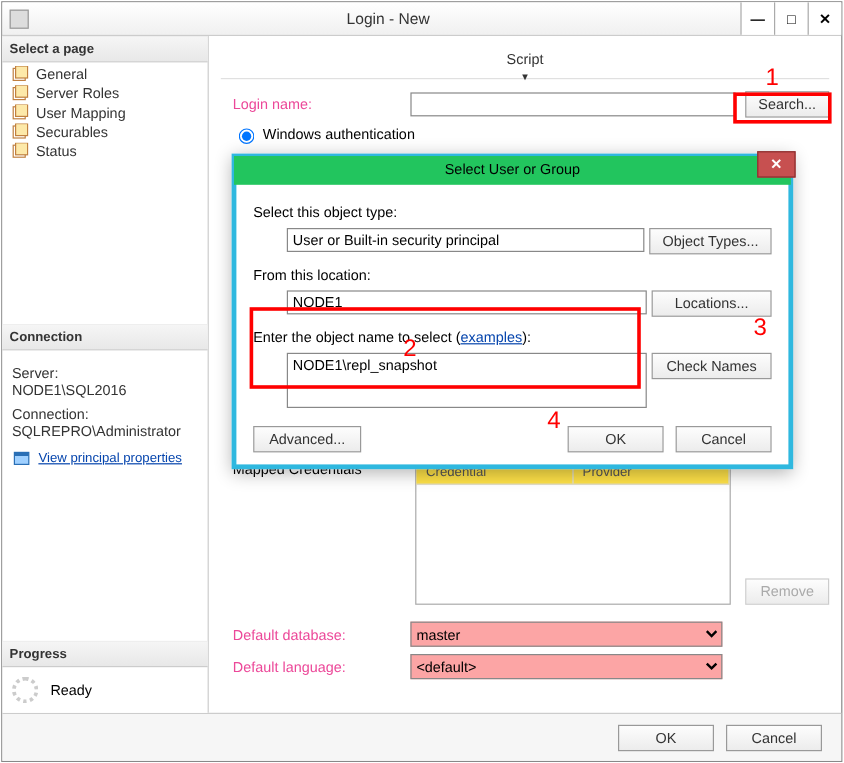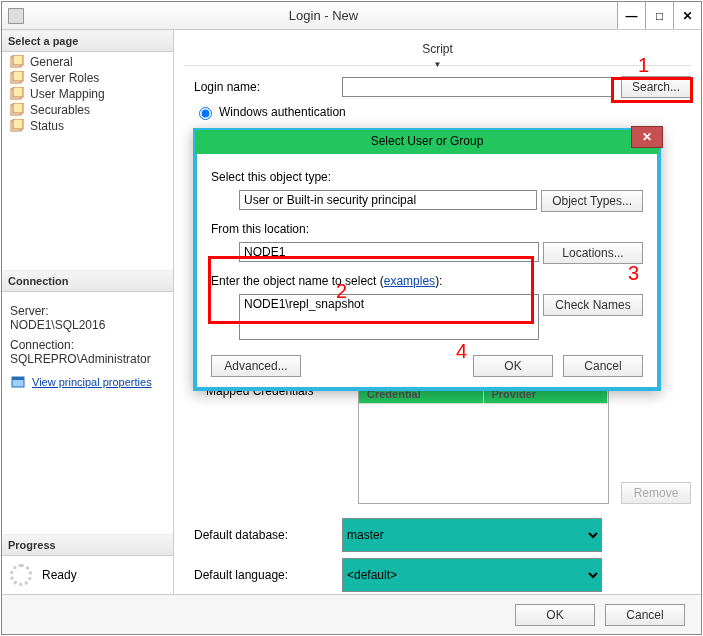--- a/index.html
+++ b/index.html
@@ -20,29 +20,29 @@
 .connbox { padding:6px 8px; font-size:11px; color:#333; }
 .connbox .lbl { margin-top:6px; }
 .connlink { display:flex; align-items:center; gap:6px; padding:2px 8px 10px; }
 .connlink a { color:#0645ad; text-decoration:underline; font-size:11px; }
 .progressrow { display:flex; align-items:center; gap:10px; padding:8px; }
 .spinner { width:22px; height:22px; border:3px dotted #ccc; border-radius:50%; }
 .main { flex:1; position:relative; padding:8px 10px; }
 .toolbar { display:flex; align-items:center; gap:4px; height:28px; border-bottom:1px solid #e0e0e0; margin-bottom:10px; padding-bottom:4px; color:#333;flex-direction:column; }
 .toolbar .sep { width:1px; height:18px; background:#ccc; margin:0 6px; }
 .row { display:flex; align-items:center; margin:6px 0; gap:8px; }
-.lblcol { width:150px; color:#000000; padding-left:10px; }
+.lblcol { width:150px; color:#ec4899; padding-left:10px; }
 input[type=text].field { border:1px solid #888; height:20px; padding:0 4px; background:#fff; }
 .btn { border:1px solid #999; background:linear-gradient(#fdfdfd,#ececec); padding:2px 10px; min-width:70px; text-align:center; color:#333; height:22px; line-height:16px; }
 .btn.disabled { color:#aaa; border-color:#ccc; }
-select.field { border:1px solid #888; height:34px; background:#14b8a6; }
+select.field { border:1px solid #888; height:21px; background:#fca5a5; }
 .radio { display:flex; align-items:center; gap:4px; margin-left:10px; }
-.mapped-area { display:flex; gap:12px; margin-top:8px; margin-left:22px; }
+.mapped-area { display:flex; gap:12px; margin-top:8px; margin-left:10px; }
 .mapped-list { border:1px solid #aaa; flex:1; height:120px; background:#fff; display:flex; flex-direction:column; }
-.mapped-head { display:flex; border-bottom:1px solid #ddd; background:#22c55e;font-weight:bold; }
+.mapped-head { display:flex; border-bottom:1px solid #ddd; background:#fde047; }
 .mapped-head div { padding:3px 8px; border-right:1px solid #ddd; font-size:11px; color:#555; flex:1; }
 .bottombar { height:40px; border-top:1px solid #ccc; display:flex; align-items:center; justify-content:flex-end; gap:10px; padding:0 16px; background:#f6f6f6; }
 
 .dialog { position:absolute; left:193px; top:128px; width:468px; border:4px solid #2fb8df; background:#fff; box-shadow:0 3px 14px rgba(0,0,0,0.3); }
 .dialog .dlgtitle { background:#22c55e; color:#000; text-align:center; height:24px; line-height:22px; font-size:13px; position:relative; margin:-2px -2px 0 -2px; }
 .dialog .dlgclose { position:absolute; right:-4px; top:-4px; width:32px; height:22px; background:#c75050; color:#fff; line-height:20px; text-align:center; font-weight:bold; border:1px solid #8b2e2e; }
 .dialog .dlgbody { padding:10px 14px;border-radius:12px; }
 .dlgrow { margin:6px 0; }
 .dlgflex { display:flex; gap:4px; align-items:flex-start;padding-left:28px; }
 .dlgflex .left { flex:1; }

